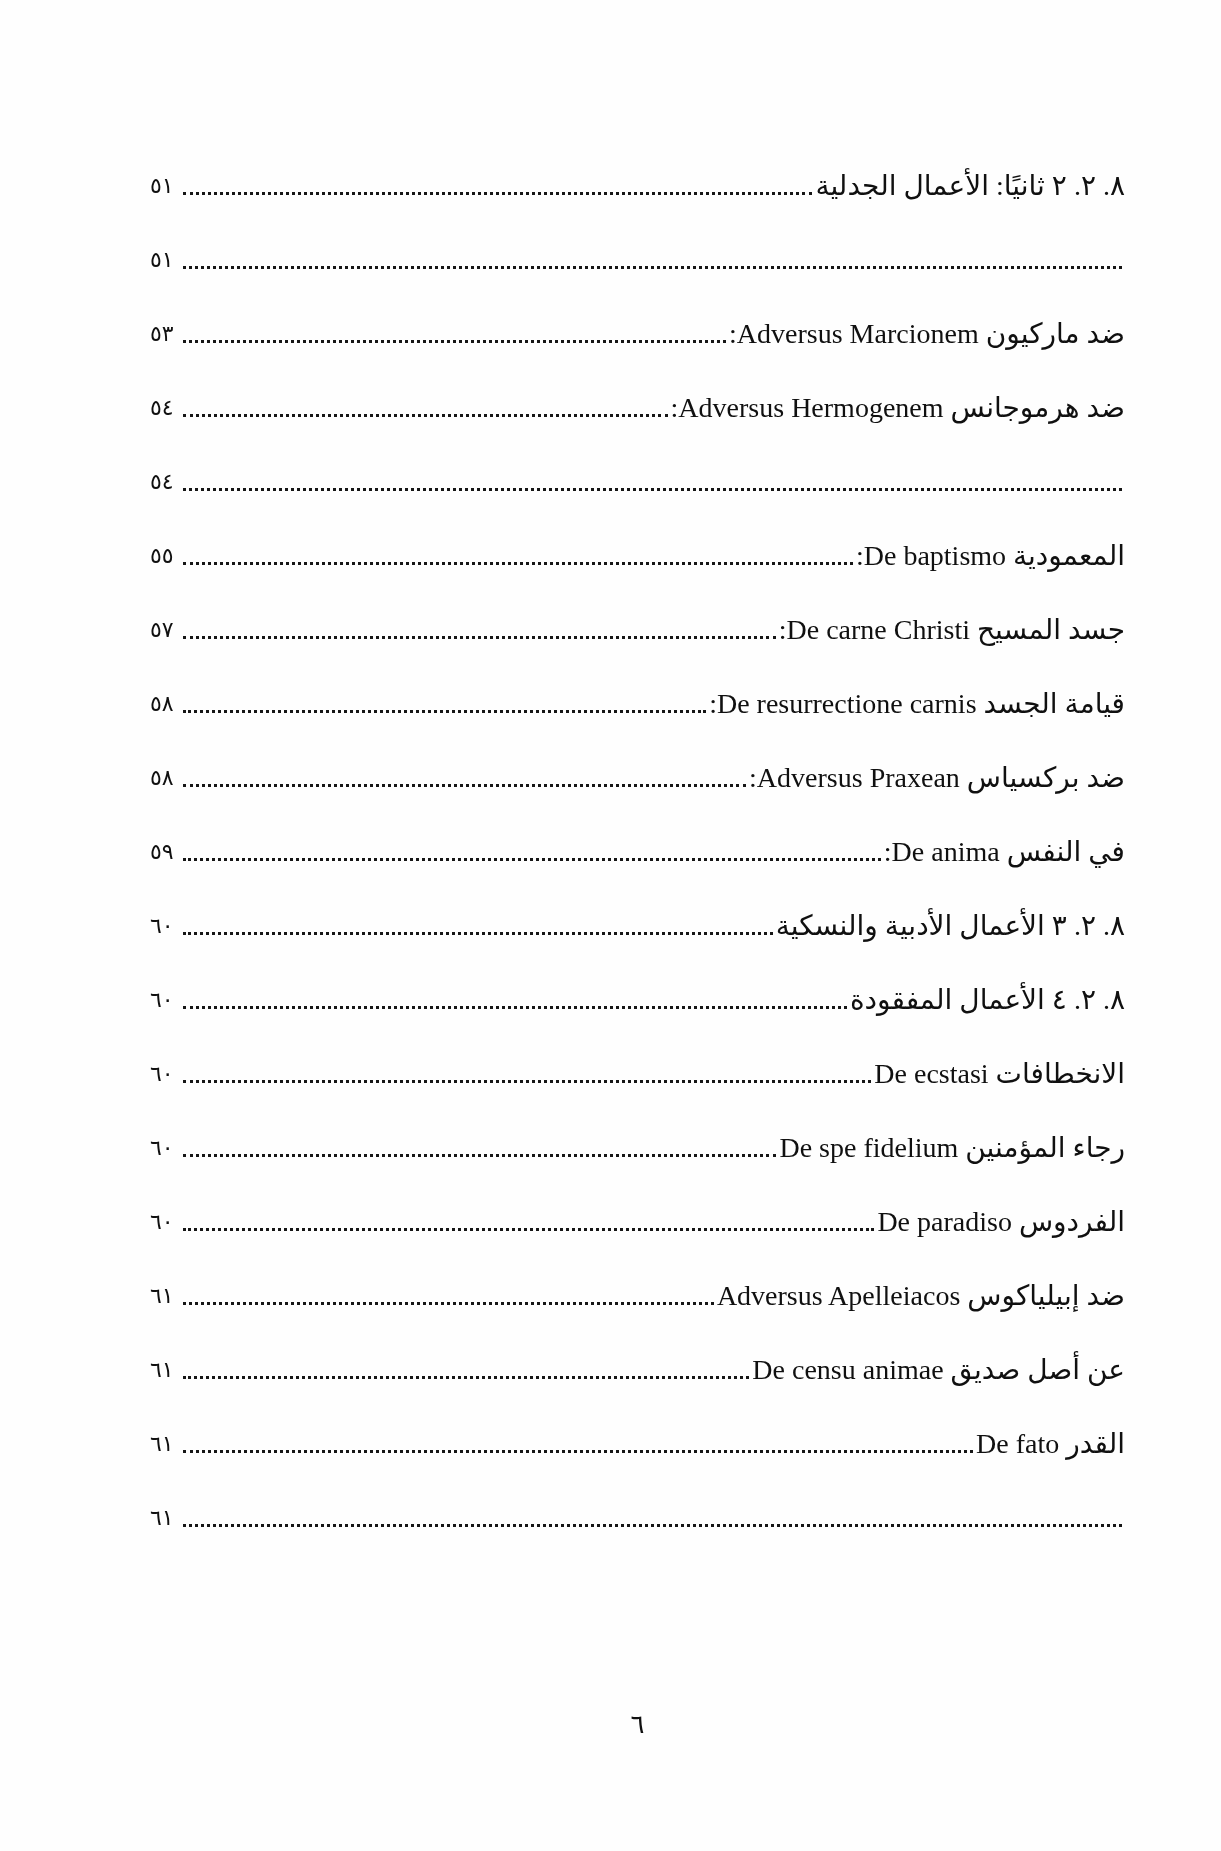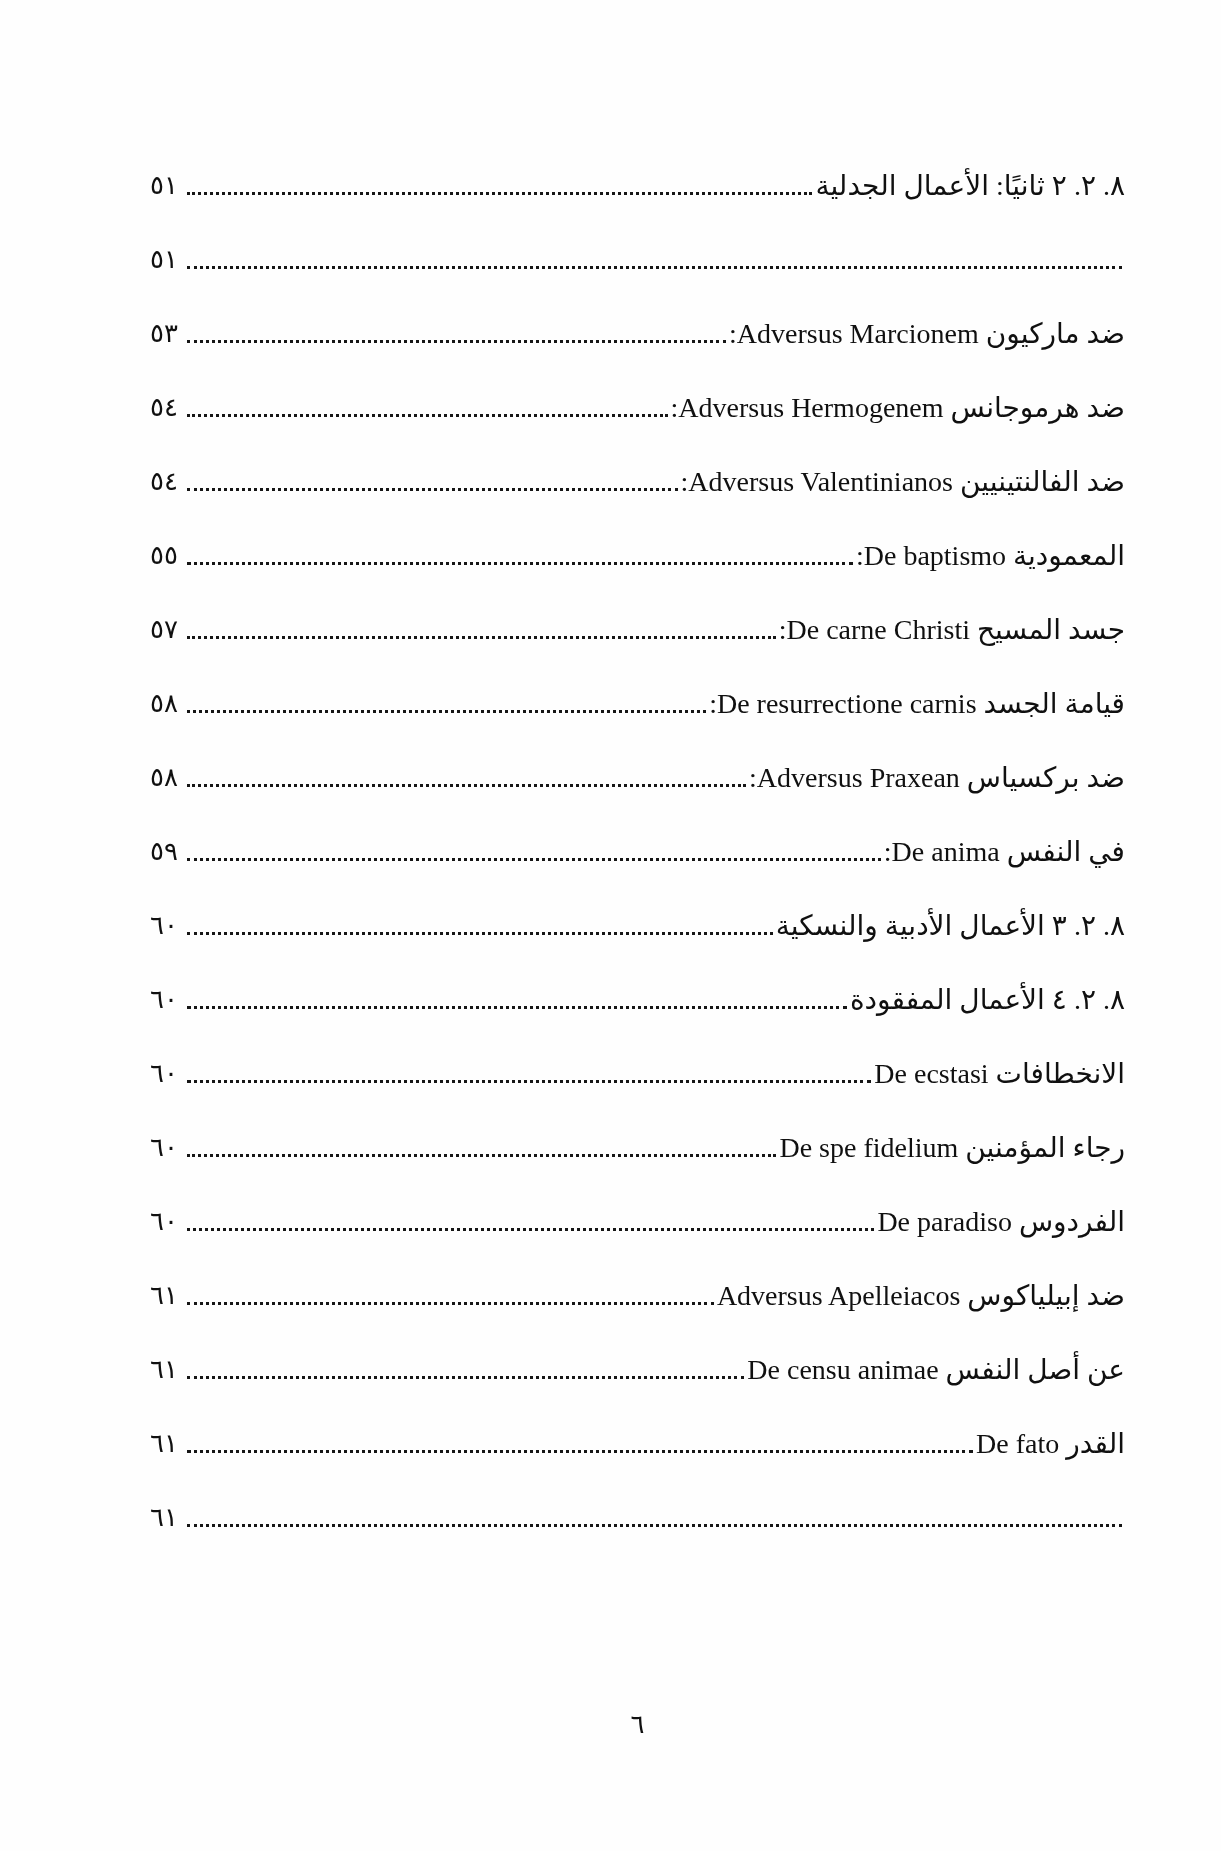--- a/index.html
+++ b/index.html
@@ -34,21 +34,21 @@
   }
   .dots {
     flex: 1 1 auto;
     height: 0;
     border-bottom: 3.2px dotted #161616;
     transform: translateY(7px);
     margin: 0 3px 0 9px; 
     min-width: 20px;
   }
   .pnum {
-    font-size: 26px;
+    font-size: 22px;
     line-height: 1;
     white-space: nowrap;
     direction: rtl;
     unicode-bidi: isolate;
   }
   .pagefoot {
     margin-top: 157px;
     text-align: center;
   }
   .pagefoot .pn {
@@ -78,21 +78,20 @@
     <span class="pnum">٥٣</span>
   </div>
 
   <div class="row">
     <span class="title">ضد هرموجانس Adversus Hermogenem:</span>
     <span class="dots"></span>
     <span class="pnum">٥٤</span>
   </div>
 
   <div class="row">
-    <span class="title">ضد الفالنتينيين Adversus Valentinianos:</span>
     <span class="dots"></span>
     <span class="pnum">٥٤</span>
   </div>
 
   <div class="row">
     <span class="title">المعمودية De baptismo:</span>
     <span class="dots"></span>
     <span class="pnum">٥٥</span>
   </div>
 
@@ -150,21 +149,21 @@
     <span class="pnum">٦٠</span>
   </div>
 
   <div class="row">
     <span class="title">ضد إبيلياكوس Adversus Apelleiacos</span>
     <span class="dots"></span>
     <span class="pnum">٦١</span>
   </div>
 
   <div class="row">
-    <span class="title">عن أصل النفس De censu animae</span>
+    <span class="title">عن أصل صديق De censu animae</span>
     <span class="dots"></span>
     <span class="pnum">٦١</span>
   </div>
 
   <div class="row">
     <span class="title">القدر De fato</span>
     <span class="dots"></span>
     <span class="pnum">٦١</span>
   </div>
 

